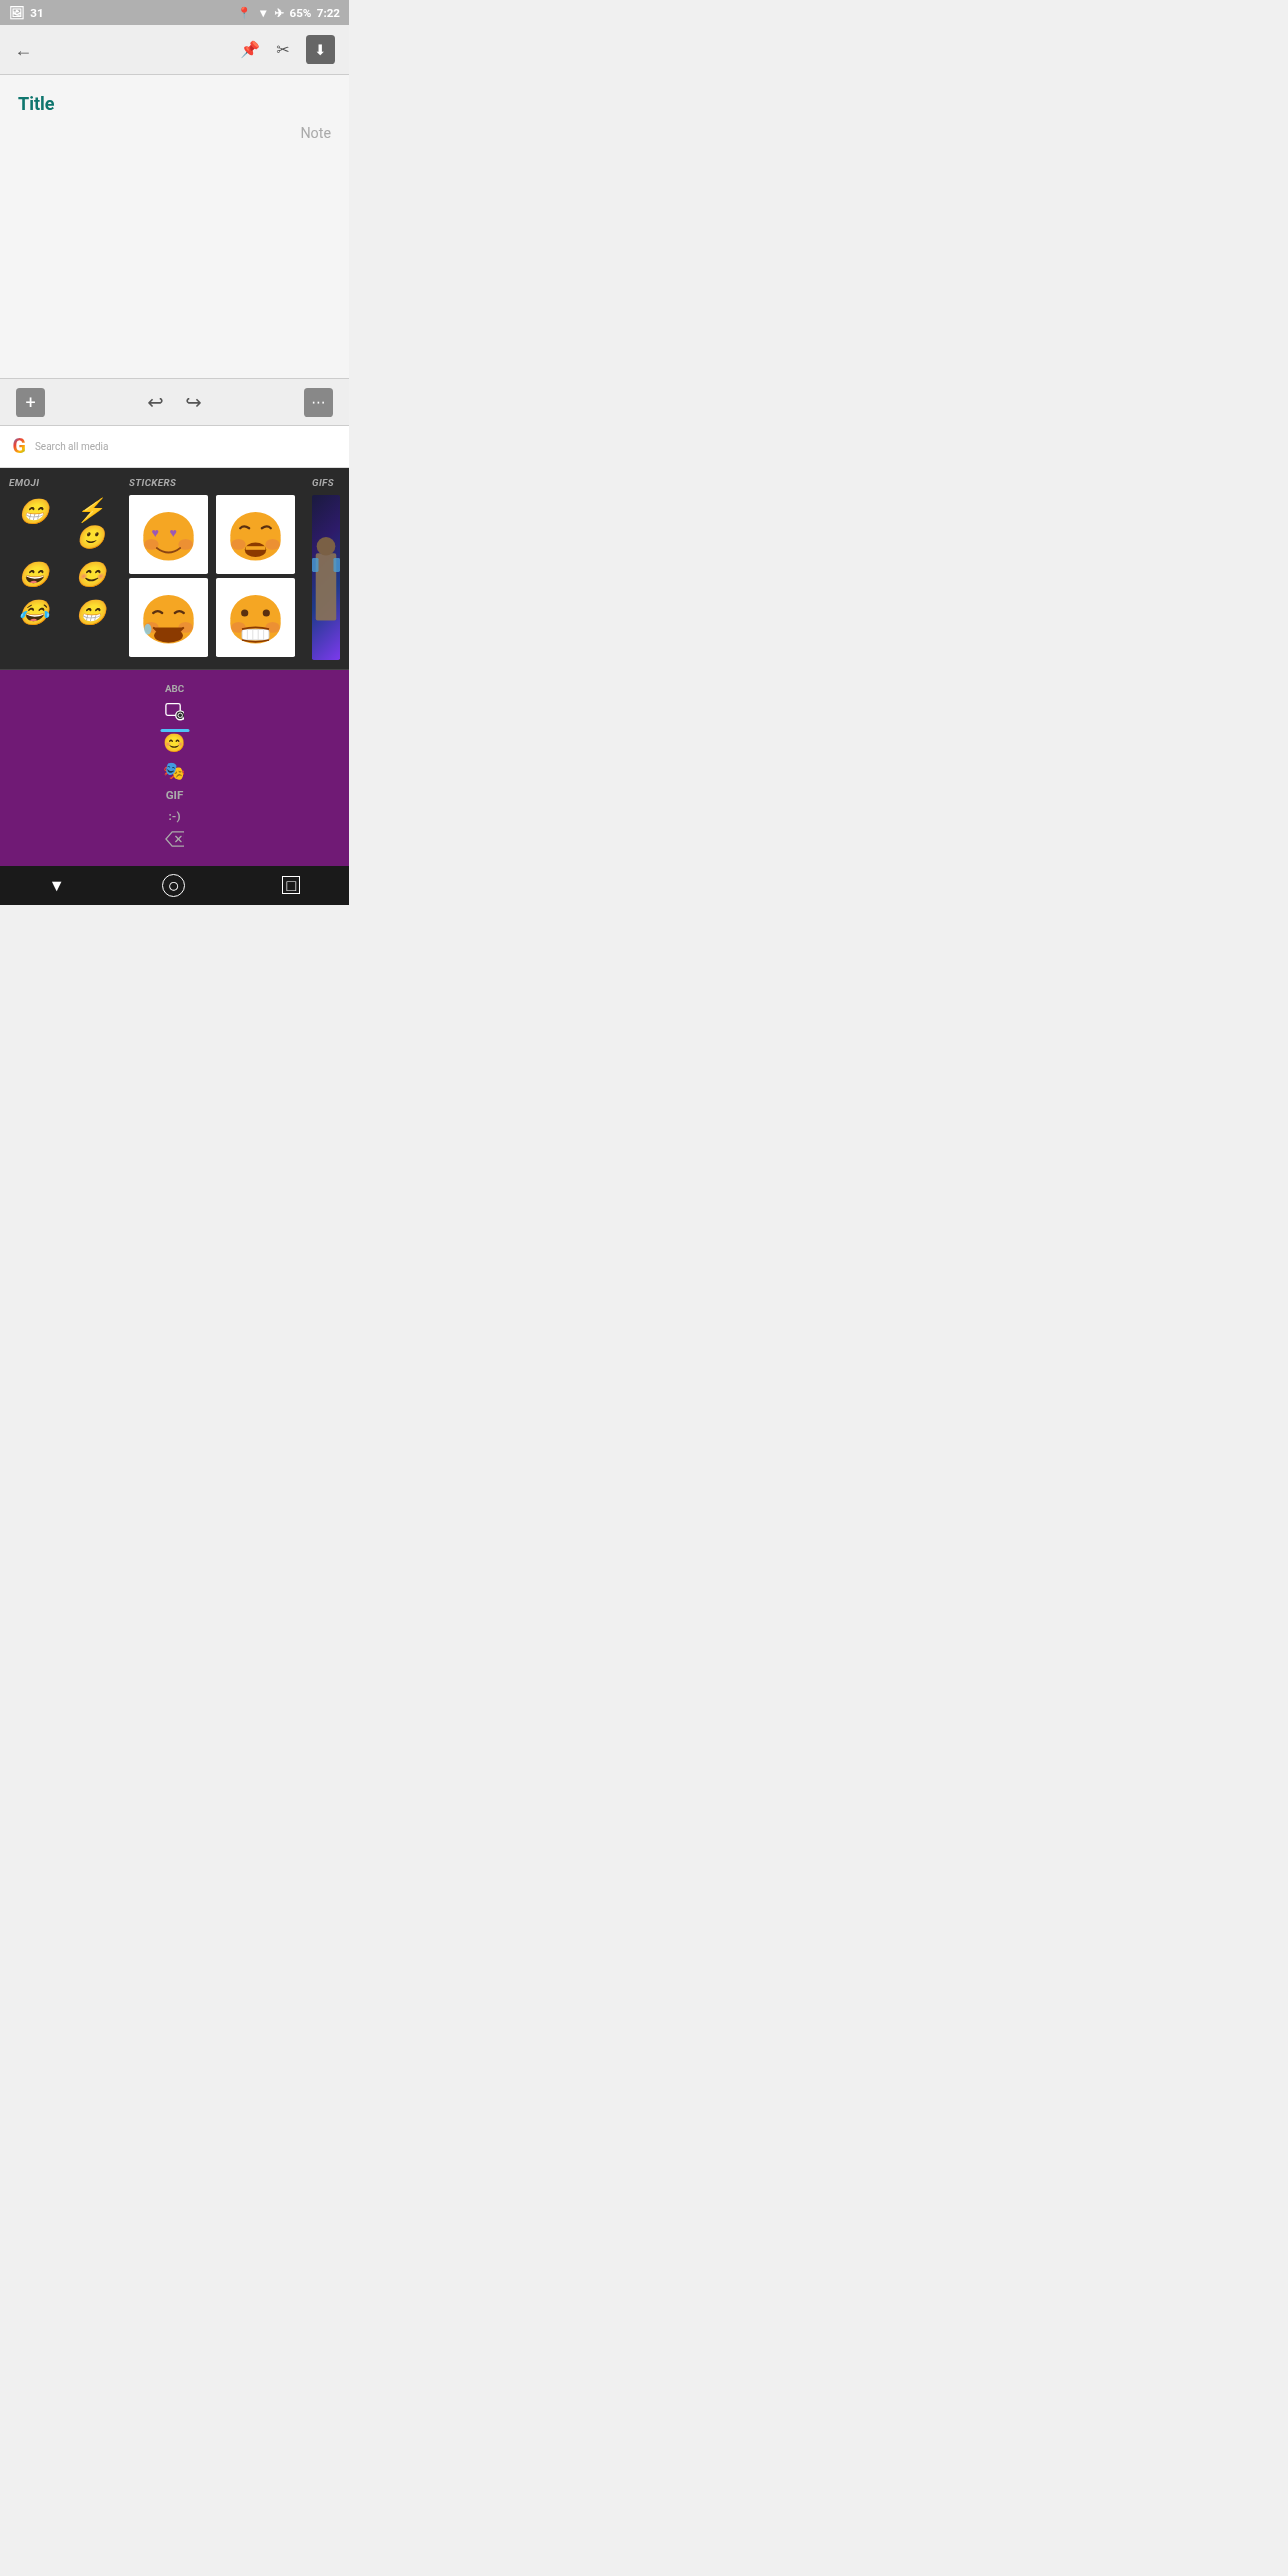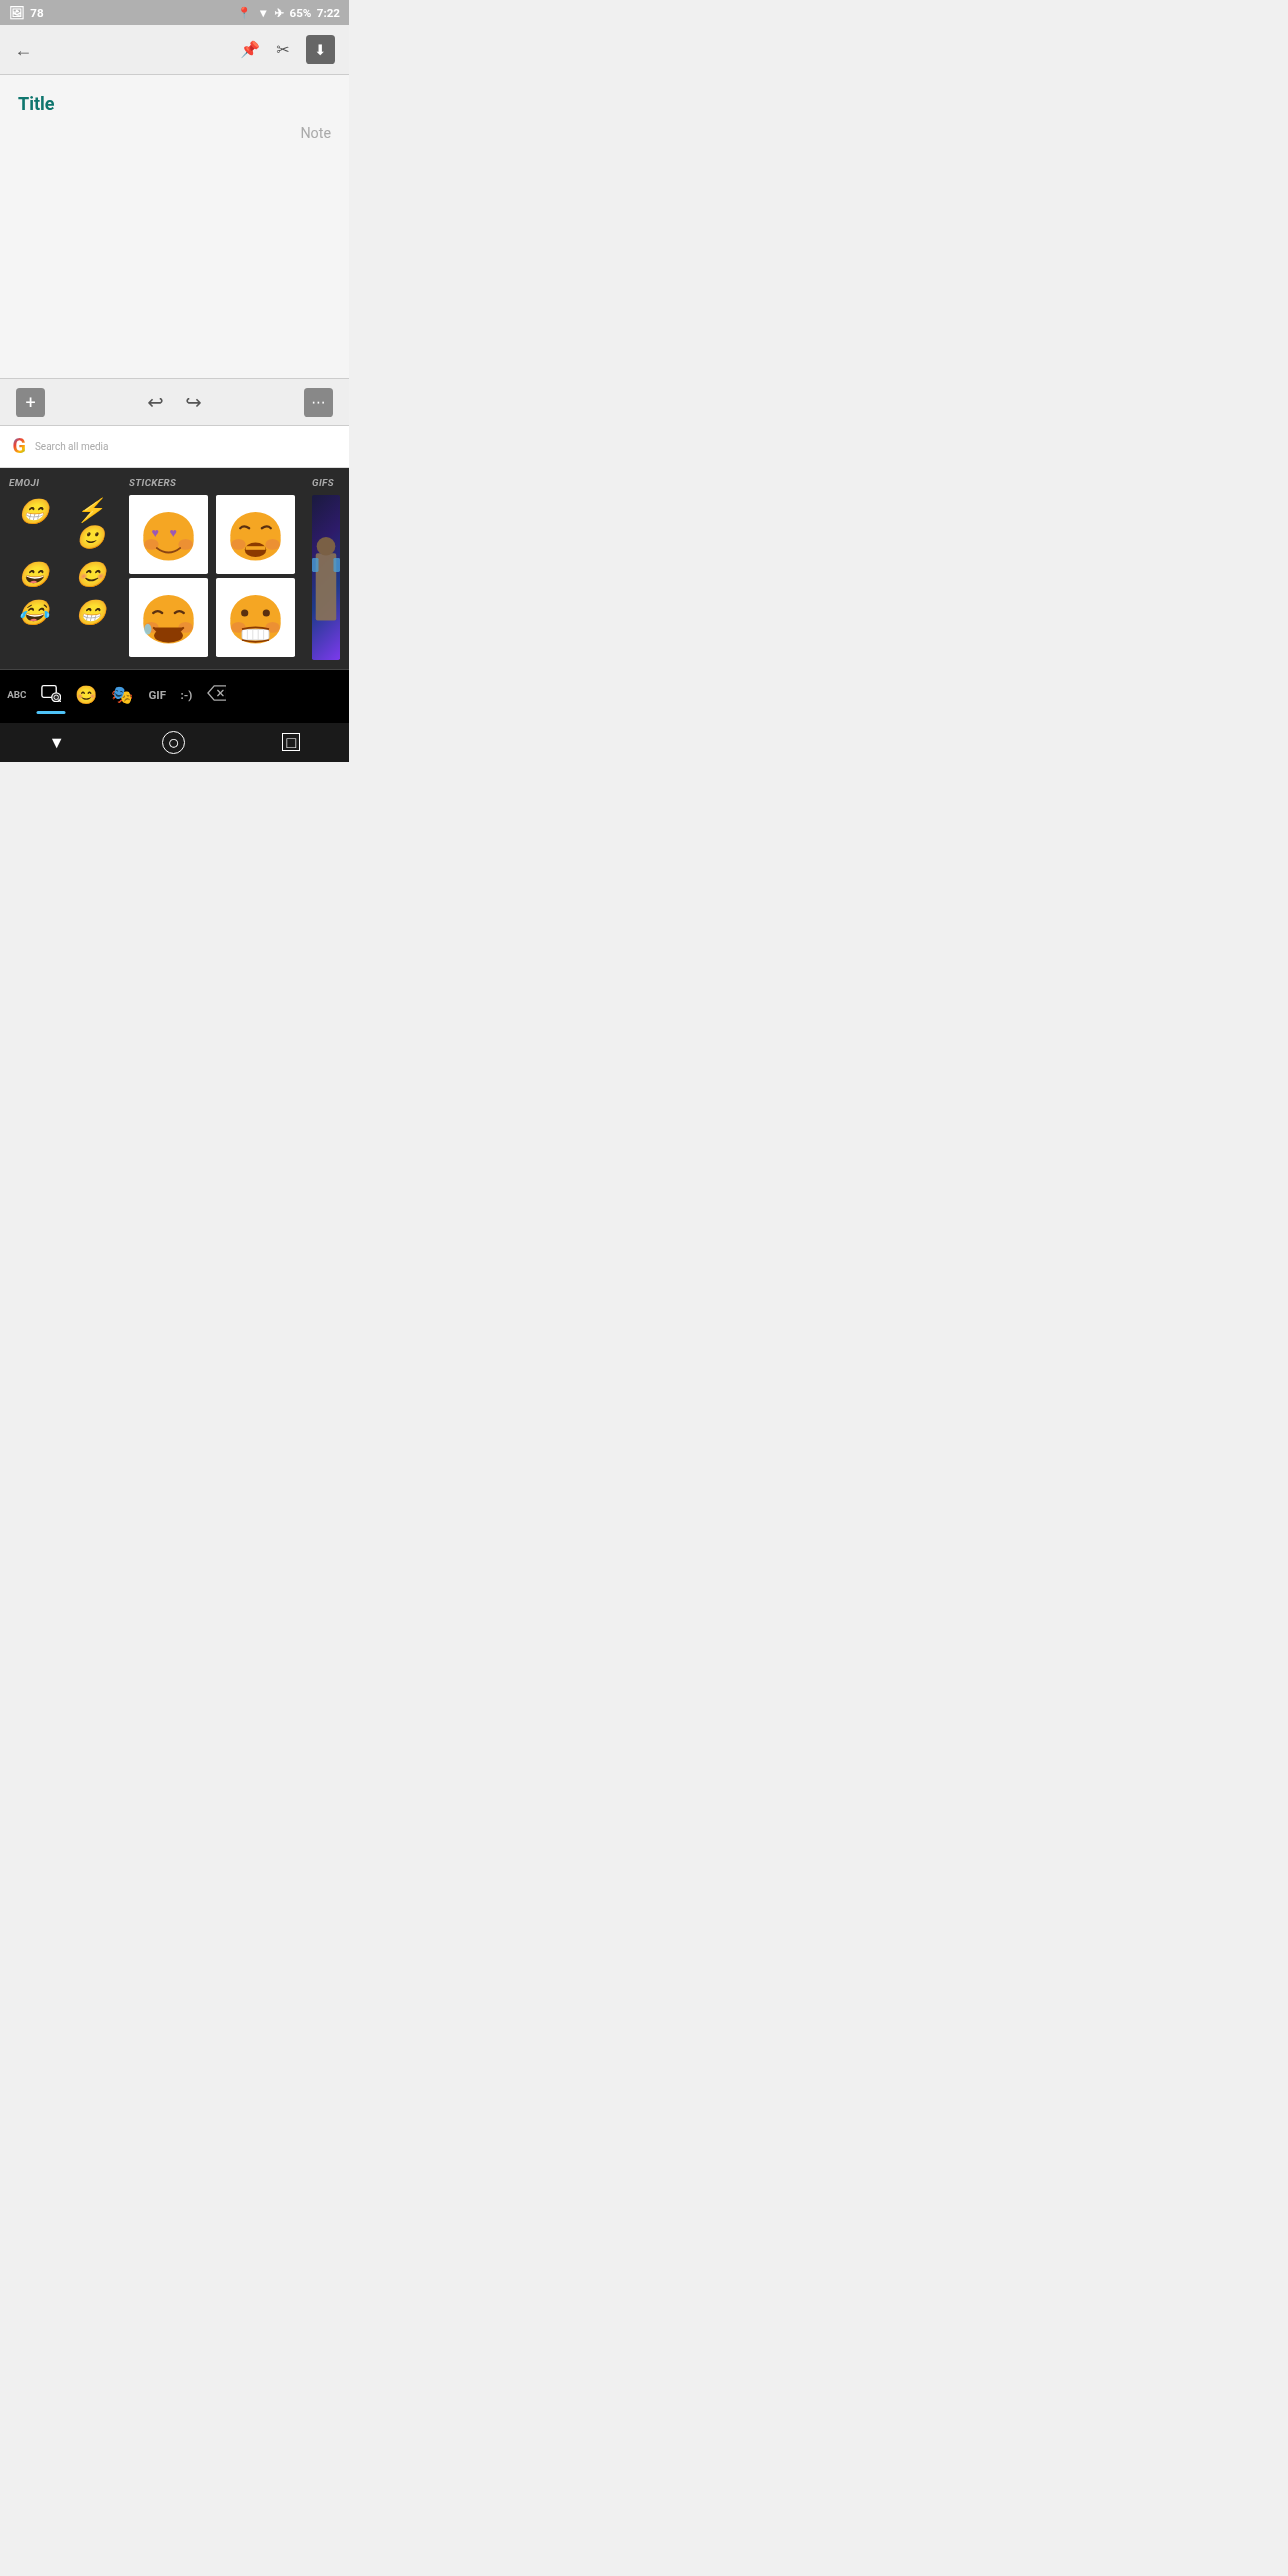--- a/index.html
+++ b/index.html
@@ -200,26 +200,27 @@
       border-radius: 1.8px;
       position: relative;
       overflow: hidden;
       display: flex;
       align-items: flex-end;
       justify-content: flex-end;
     }
 
     
     .keyboard-bottom {
-      background: #000000;
+      background: #701a75;
       display: flex;
       justify-content: flex-start;
       align-items: center;
       padding: 9px 0 12.5px 0;
       border-top: 0.9px solid #444;
+      flex-direction: column;
     }
     .kb-btn {
       display: flex;
       flex-direction: column;
       align-items: center;
       color: #aaa;
       font-size: 9.8px;
       cursor: pointer;
       gap: 1.8px;
       position: relative;
@@ -294,21 +295,21 @@
       color: white;
       font-size: 18px;
     }
   </style>
 </head>
 <body>
 
 <div class="status-bar">
   <div class="status-left">
     <span style="font-size:12.5px;">🖼</span>
-    <span>78</span>
+    <span>31</span>
   </div>
   <div class="status-right">
     <span style="font-size:11.6px;">📍</span>
     <span>▼</span>
     <span>✈</span>
     <span>65%</span>
     <span>7:22</span>
   </div>
 </div>
 

